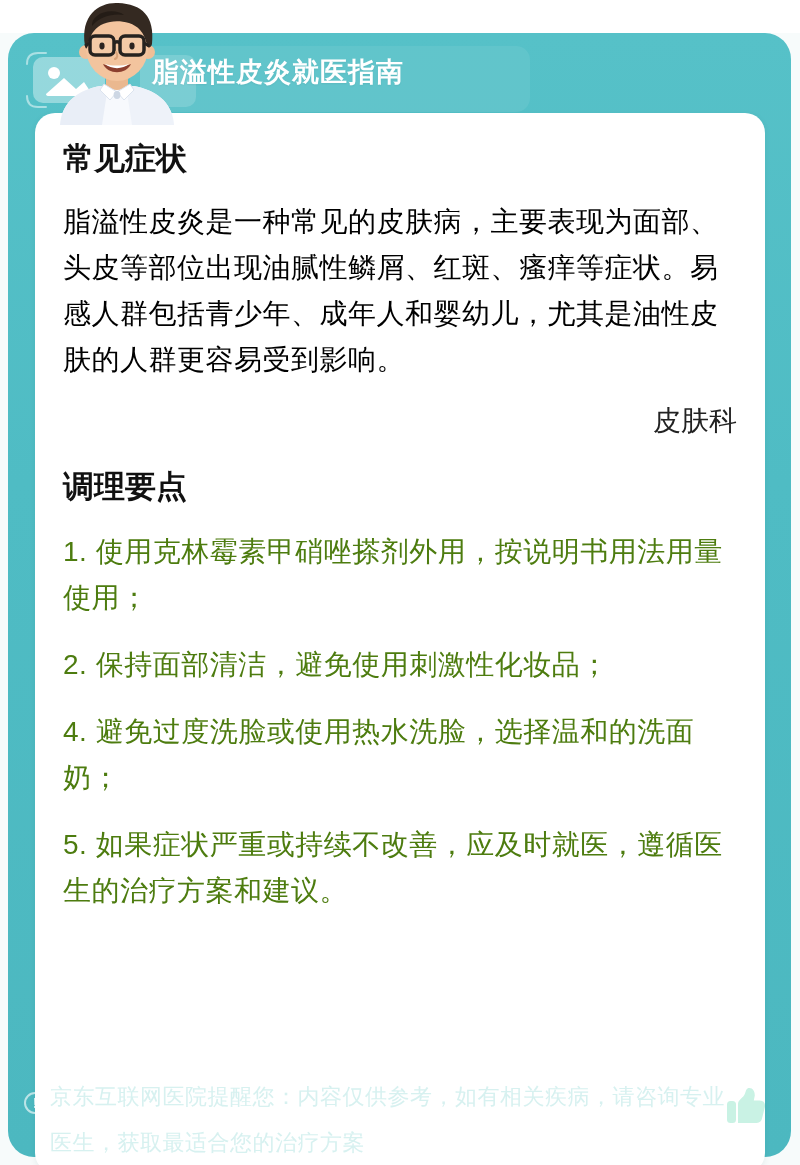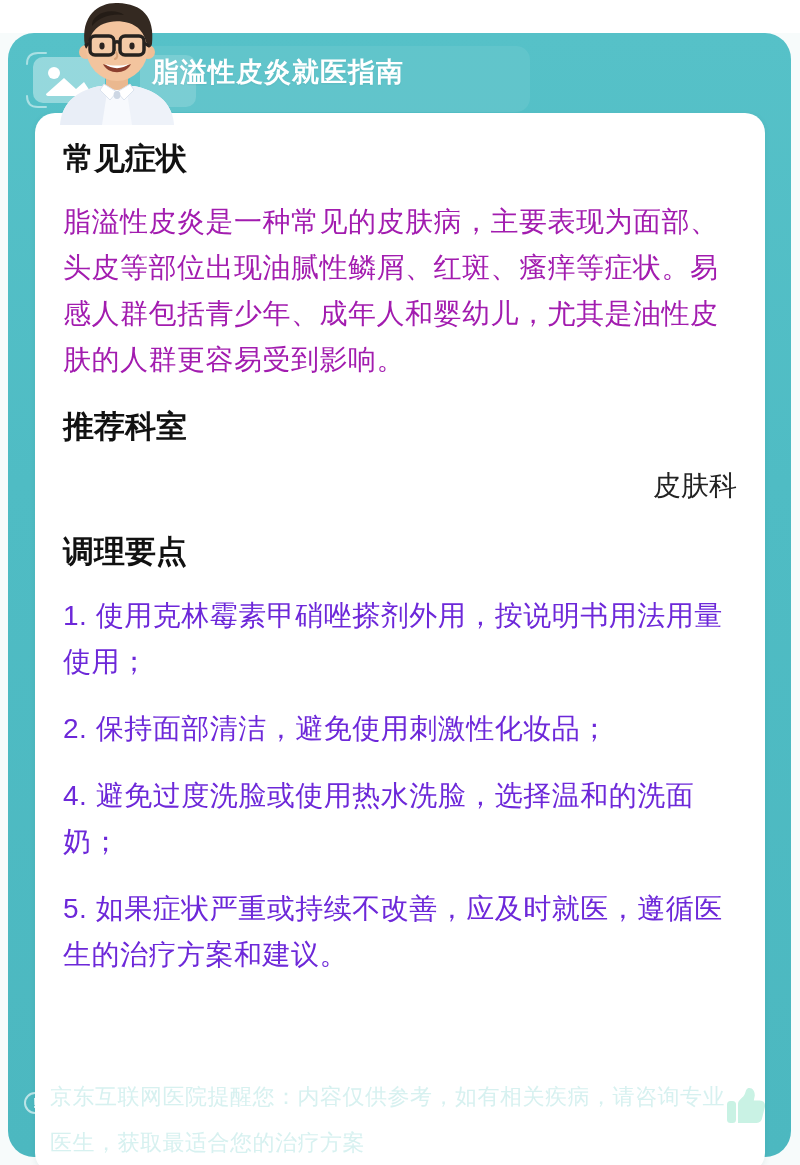--- a/index.html
+++ b/index.html
@@ -38,28 +38,28 @@
     background:#ffffff; border-radius:20px; z-index:3;
     padding:26px 28px 20px 28px; overflow:hidden;
     box-shadow:0 2px 6px rgba(0,60,70,0.08);
   }
   .section-heading {
     font-size:31px; font-weight:bold; color:#111111; line-height:1.3;
     margin-top:24px;
   }
   .section-heading.first { margin-top:0; }
   .body-text {
-    font-size:28px; line-height:46px; color:#a21caf; letter-spacing:0.5px;
+    font-size:28px; line-height:46px; color:#000000; letter-spacing:0.5px;
     margin-top:20px;
   }
   .dept-value {
     font-size:28px; line-height:44px; color:#222222; margin-top:16px;text-align:right;
   }
   .list-item {
-    font-size:28px; line-height:46px; color:#6d28d9; letter-spacing:0.5px;
+    font-size:28px; line-height:46px; color:#4d7c0f; letter-spacing:0.5px;
     margin-top:21px;
   }
   .footer-alert-icon {
     position:absolute; left:24px; top:1092px; width:22px; height:22px; z-index:4;
     border:2px solid rgba(255,255,255,0.62); border-radius:50%;
     color:rgba(255,255,255,0.78); font-size:14px; font-weight:bold;
     display:flex; align-items:center; justify-content:center; line-height:1;
   }
   .footer-disclaimer {
     position:absolute; left:50px; top:1074px; width:682px; z-index:4;
@@ -127,21 +127,20 @@
       <path d="M53,64 C59,69.5 71,69.5 77,64 C70,66 60,66 53,64 Z" fill="#ffffff"></path>
     </svg>
   </div>
 
   <div class="header-title">脂溢性皮炎就医指南</div>
 
   <div class="card">
     <div class="section-heading first">常见症状</div>
     <p class="body-text">脂溢性皮炎是一种常见的皮肤病，主要表现为面部、头皮等部位出现油腻性鳞屑、红斑、瘙痒等症状。易感人群包括青少年、成年人和婴幼儿，尤其是油性皮肤的人群更容易受到影响。</p>
 
-    <div class="section-heading">推荐科室</div>
     <p class="dept-value">皮肤科</p>
 
     <div class="section-heading">调理要点</div>
     <p class="list-item">1. 使用克林霉素甲硝唑搽剂外用，按说明书用法用量使用；</p>
     <p class="list-item">2. 保持面部清洁，避免使用刺激性化妆品；</p>
     <p class="list-item">4. 避免过度洗脸或使用热水洗脸，选择温和的洗面奶；</p>
     <p class="list-item">5. 如果症状严重或持续不改善，应及时就医，遵循医生的治疗方案和建议。</p>
   </div>
 
   <div class="footer-alert-icon">!</div>

